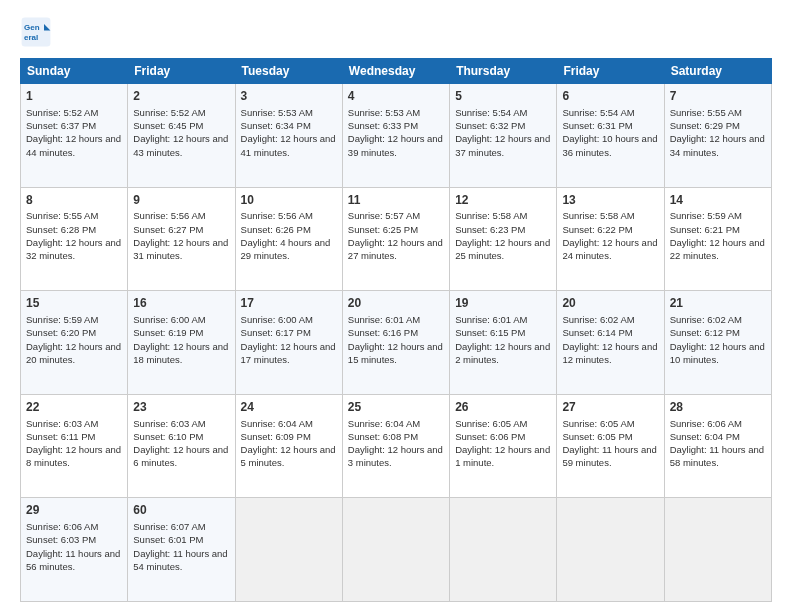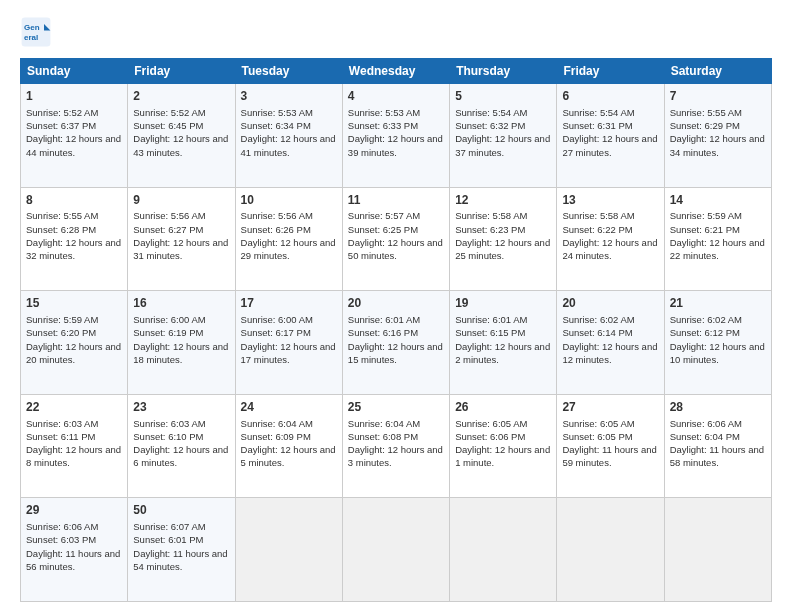--- a/index.html
+++ b/index.html
@@ -130,28 +130,28 @@
           <th>Saturday</th>
         </tr>
     </thead>
     <tbody id="calendar-body">
     <tr>
           <td><span class="day-num">1</span><span>Sunrise: 5:52 AM</span><br><span>Sunset: 6:37 PM</span><br><span>Daylight: 12 hours and 44 minutes.</span></td>
           <td><span class="day-num">2</span><span>Sunrise: 5:52 AM</span><br><span>Sunset: 6:45 PM</span><br><span>Daylight: 12 hours and 43 minutes.</span></td>
           <td><span class="day-num">3</span><span>Sunrise: 5:53 AM</span><br><span>Sunset: 6:34 PM</span><br><span>Daylight: 12 hours and 41 minutes.</span></td>
           <td><span class="day-num">4</span><span>Sunrise: 5:53 AM</span><br><span>Sunset: 6:33 PM</span><br><span>Daylight: 12 hours and 39 minutes.</span></td>
           <td><span class="day-num">5</span><span>Sunrise: 5:54 AM</span><br><span>Sunset: 6:32 PM</span><br><span>Daylight: 12 hours and 37 minutes.</span></td>
-          <td><span class="day-num">6</span><span>Sunrise: 5:54 AM</span><br><span>Sunset: 6:31 PM</span><br><span>Daylight: 12 hours and 27 minutes.</span></td>
+          <td><span class="day-num">6</span><span>Sunrise: 5:54 AM</span><br><span>Sunset: 6:31 PM</span><br><span>Daylight: 10 hours and 36 minutes.</span></td>
           <td><span class="day-num">7</span><span>Sunrise: 5:55 AM</span><br><span>Sunset: 6:29 PM</span><br><span>Daylight: 12 hours and 34 minutes.</span></td>
         </tr>
         <tr>
           <td><span class="day-num">8</span><span>Sunrise: 5:55 AM</span><br><span>Sunset: 6:28 PM</span><br><span>Daylight: 12 hours and 32 minutes.</span></td>
           <td><span class="day-num">9</span><span>Sunrise: 5:56 AM</span><br><span>Sunset: 6:27 PM</span><br><span>Daylight: 12 hours and 31 minutes.</span></td>
-          <td><span class="day-num">10</span><span>Sunrise: 5:56 AM</span><br><span>Sunset: 6:26 PM</span><br><span>Daylight: 12 hours and 29 minutes.</span></td>
-          <td><span class="day-num">11</span><span>Sunrise: 5:57 AM</span><br><span>Sunset: 6:25 PM</span><br><span>Daylight: 12 hours and 50 minutes.</span></td>
+          <td><span class="day-num">10</span><span>Sunrise: 5:56 AM</span><br><span>Sunset: 6:26 PM</span><br><span>Daylight: 4 hours and 29 minutes.</span></td>
+          <td><span class="day-num">11</span><span>Sunrise: 5:57 AM</span><br><span>Sunset: 6:25 PM</span><br><span>Daylight: 12 hours and 27 minutes.</span></td>
           <td><span class="day-num">12</span><span>Sunrise: 5:58 AM</span><br><span>Sunset: 6:23 PM</span><br><span>Daylight: 12 hours and 25 minutes.</span></td>
           <td><span class="day-num">13</span><span>Sunrise: 5:58 AM</span><br><span>Sunset: 6:22 PM</span><br><span>Daylight: 12 hours and 24 minutes.</span></td>
           <td><span class="day-num">14</span><span>Sunrise: 5:59 AM</span><br><span>Sunset: 6:21 PM</span><br><span>Daylight: 12 hours and 22 minutes.</span></td>
         </tr>
         <tr>
           <td><span class="day-num">15</span><span>Sunrise: 5:59 AM</span><br><span>Sunset: 6:20 PM</span><br><span>Daylight: 12 hours and 20 minutes.</span></td>
           <td><span class="day-num">16</span><span>Sunrise: 6:00 AM</span><br><span>Sunset: 6:19 PM</span><br><span>Daylight: 12 hours and 18 minutes.</span></td>
           <td><span class="day-num">17</span><span>Sunrise: 6:00 AM</span><br><span>Sunset: 6:17 PM</span><br><span>Daylight: 12 hours and 17 minutes.</span></td>
           <td><span class="day-num">20</span><span>Sunrise: 6:01 AM</span><br><span>Sunset: 6:16 PM</span><br><span>Daylight: 12 hours and 15 minutes.</span></td>
           <td><span class="day-num">19</span><span>Sunrise: 6:01 AM</span><br><span>Sunset: 6:15 PM</span><br><span>Daylight: 12 hours and 2 minutes.</span></td>
@@ -162,21 +162,21 @@
           <td><span class="day-num">22</span><span>Sunrise: 6:03 AM</span><br><span>Sunset: 6:11 PM</span><br><span>Daylight: 12 hours and 8 minutes.</span></td>
           <td><span class="day-num">23</span><span>Sunrise: 6:03 AM</span><br><span>Sunset: 6:10 PM</span><br><span>Daylight: 12 hours and 6 minutes.</span></td>
           <td><span class="day-num">24</span><span>Sunrise: 6:04 AM</span><br><span>Sunset: 6:09 PM</span><br><span>Daylight: 12 hours and 5 minutes.</span></td>
           <td><span class="day-num">25</span><span>Sunrise: 6:04 AM</span><br><span>Sunset: 6:08 PM</span><br><span>Daylight: 12 hours and 3 minutes.</span></td>
           <td><span class="day-num">26</span><span>Sunrise: 6:05 AM</span><br><span>Sunset: 6:06 PM</span><br><span>Daylight: 12 hours and 1 minute.</span></td>
           <td><span class="day-num">27</span><span>Sunrise: 6:05 AM</span><br><span>Sunset: 6:05 PM</span><br><span>Daylight: 11 hours and 59 minutes.</span></td>
           <td><span class="day-num">28</span><span>Sunrise: 6:06 AM</span><br><span>Sunset: 6:04 PM</span><br><span>Daylight: 11 hours and 58 minutes.</span></td>
         </tr>
         <tr>
           <td><span class="day-num">29</span><span>Sunrise: 6:06 AM</span><br><span>Sunset: 6:03 PM</span><br><span>Daylight: 11 hours and 56 minutes.</span></td>
-          <td><span class="day-num">50</span><span>Sunrise: 6:07 AM</span><br><span>Sunset: 6:01 PM</span><br><span>Daylight: 11 hours and 54 minutes.</span></td>
+          <td><span class="day-num">60</span><span>Sunrise: 6:07 AM</span><br><span>Sunset: 6:01 PM</span><br><span>Daylight: 11 hours and 54 minutes.</span></td>
           <td class="empty"></td>
           <td class="empty"></td>
           <td class="empty"></td>
           <td class="empty"></td>
           <td class="empty"></td>
         </tr>
       </tbody>
   </table>
 </div>
 

